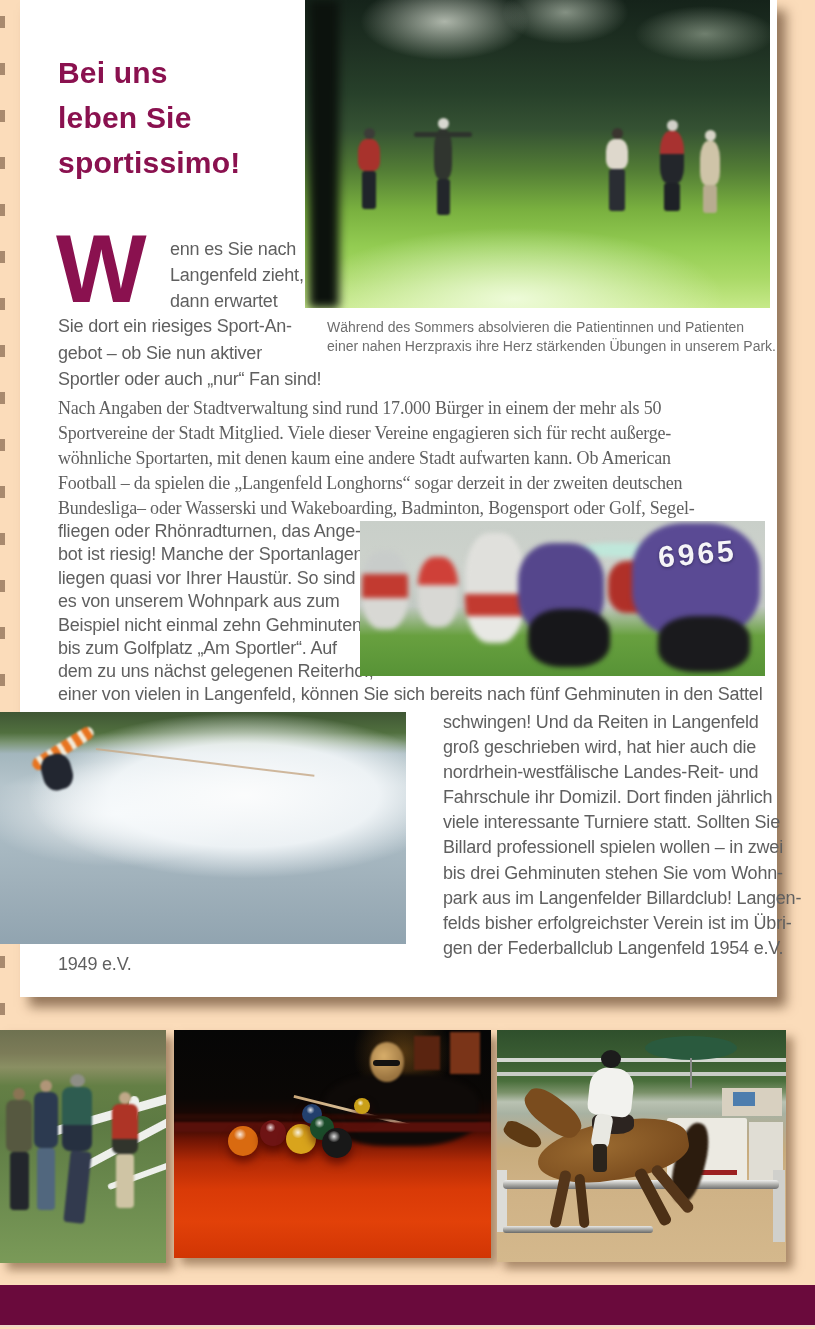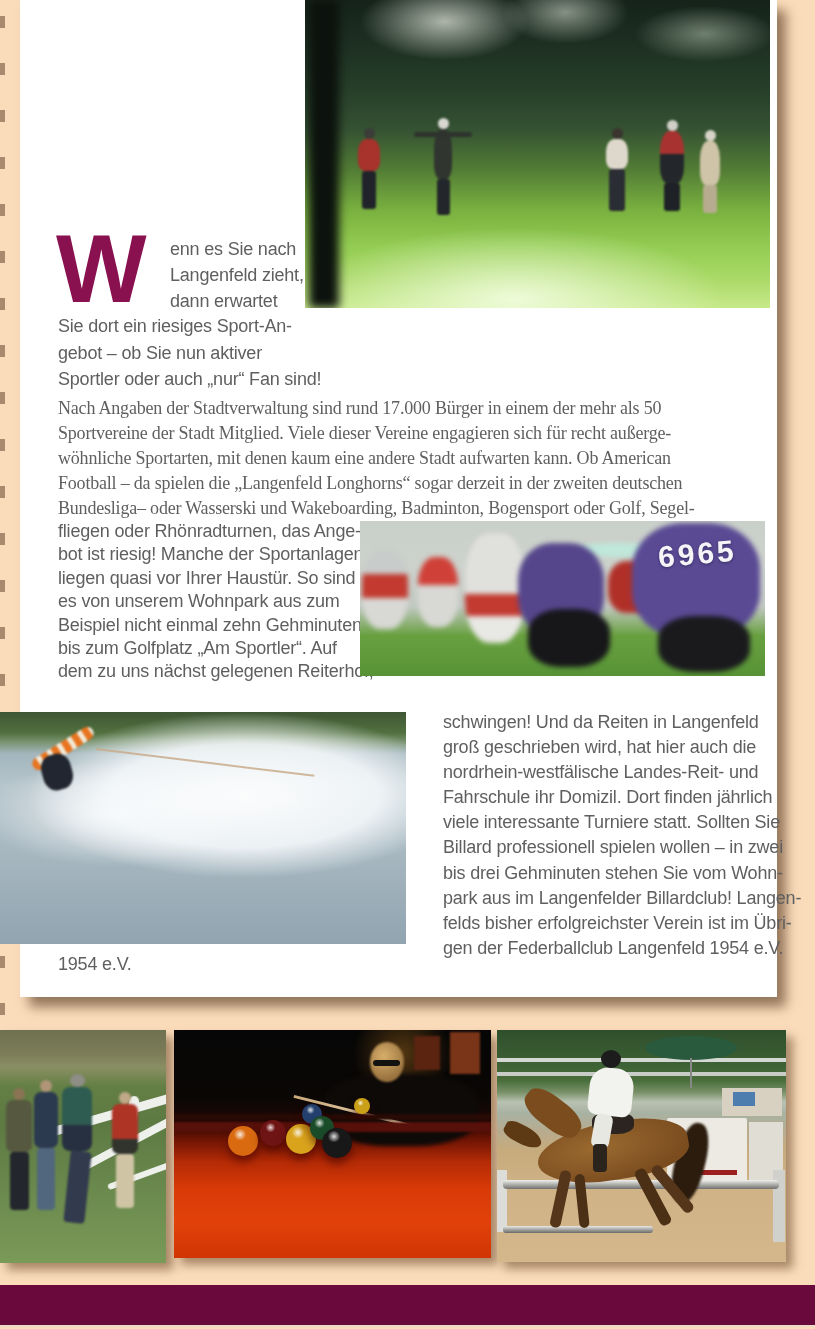--- a/index.html
+++ b/index.html
@@ -85,50 +85,56 @@
   .footer-bar{position:absolute;left:0;top:1285px;width:815px;height:40px;background:#6a0a3c;}
   .footer-line{position:absolute;left:0;top:1325px;width:815px;height:2px;background:#efd9c9;}
 </style>
 </head>
 <body>
 
 <div class="page">
   <div class="edge-texture"></div>
 
   <div class="card">
+    <div class="headline">Bei uns
+leben Sie
+sportissimo!</div>
     <div class="dropcap">W</div>
     <div class="body-text intro-below">Sie dort ein riesiges Sport-An-
 gebot – ob Sie nun aktiver
 Sportler oder auch „nur“ Fan sind!</div>
     <div class="body-text intro-beside">enn es Sie nach
 Langenfeld zieht,
 dann erwartet</div>
     <div class="body-text para-top">Nach Angaben der Stadtverwaltung sind rund 17.000 Bürger in einem der mehr als 50
 Sportvereine der Stadt Mitglied. Viele dieser Vereine engagieren sich für recht außerge-
 wöhnliche Sportarten, mit denen kaum eine andere Stadt aufwarten kann. Ob American
 Football – da spielen die „Langenfeld Longhorns“ sogar derzeit in der zweiten deutschen
 Bundesliga– oder Wasserski und Wakeboarding, Badminton, Bogensport oder Golf, Segel-</div>
     <div class="body-text para-left">fliegen oder Rhönradturnen, das Ange-
 bot ist riesig! Manche der Sportanlagen
 liegen quasi vor Ihrer Haustür. So sind
 es von unserem Wohnpark aus zum
 Beispiel nicht einmal zehn Gehminuten
 bis zum Golfplatz „Am Sportler“. Auf
 dem zu uns nächst gelegenen Reiterhof,</div>
+    <div class="body-text para-bridge">einer von vielen in Langenfeld, können Sie sich bereits nach fünf Gehminuten in den Sattel</div>
     <div class="body-text para-right">schwingen! Und da Reiten in Langenfeld
 groß geschrieben wird, hat hier auch die
 nordrhein-westfälische Landes-Reit- und
 Fahrschule ihr Domizil. Dort finden jährlich
 viele interessante Turniere statt. Sollten Sie
 Billard professionell spielen wollen – in zwei
 bis drei Gehminuten stehen Sie vom Wohn-
 park aus im Langenfelder Billardclub! Langen-
 felds bisher erfolgreichster Verein ist im Übri-
 gen der Federballclub Langenfeld 1954 e.V.</div>
-    <div class="body-text para-tail">1954 e.V.</div>
+    <div class="body-text para-tail">1949 e.V.</div>
+    <div class="caption">Während des Sommers absolvieren die Patientinnen und Patienten
+einer nahen Herzpraxis ihre Herz stärkenden Übungen in unserem Park.</div>
   </div>
 
   <div class="photo park">
     <div class="trunk"></div>
     <div class="fig" style="left:52px;top:128px;width:24px;">
       <div class="fhead" style="background:#3c3c38;"></div>
       <div class="fbody" style="width:22px;height:32px;background:#a8322c;"></div>
       <div class="flegs" style="width:14px;height:38px;background:#20242a;"></div>
     </div>
     <div class="fig" style="left:128px;top:118px;width:20px;">

